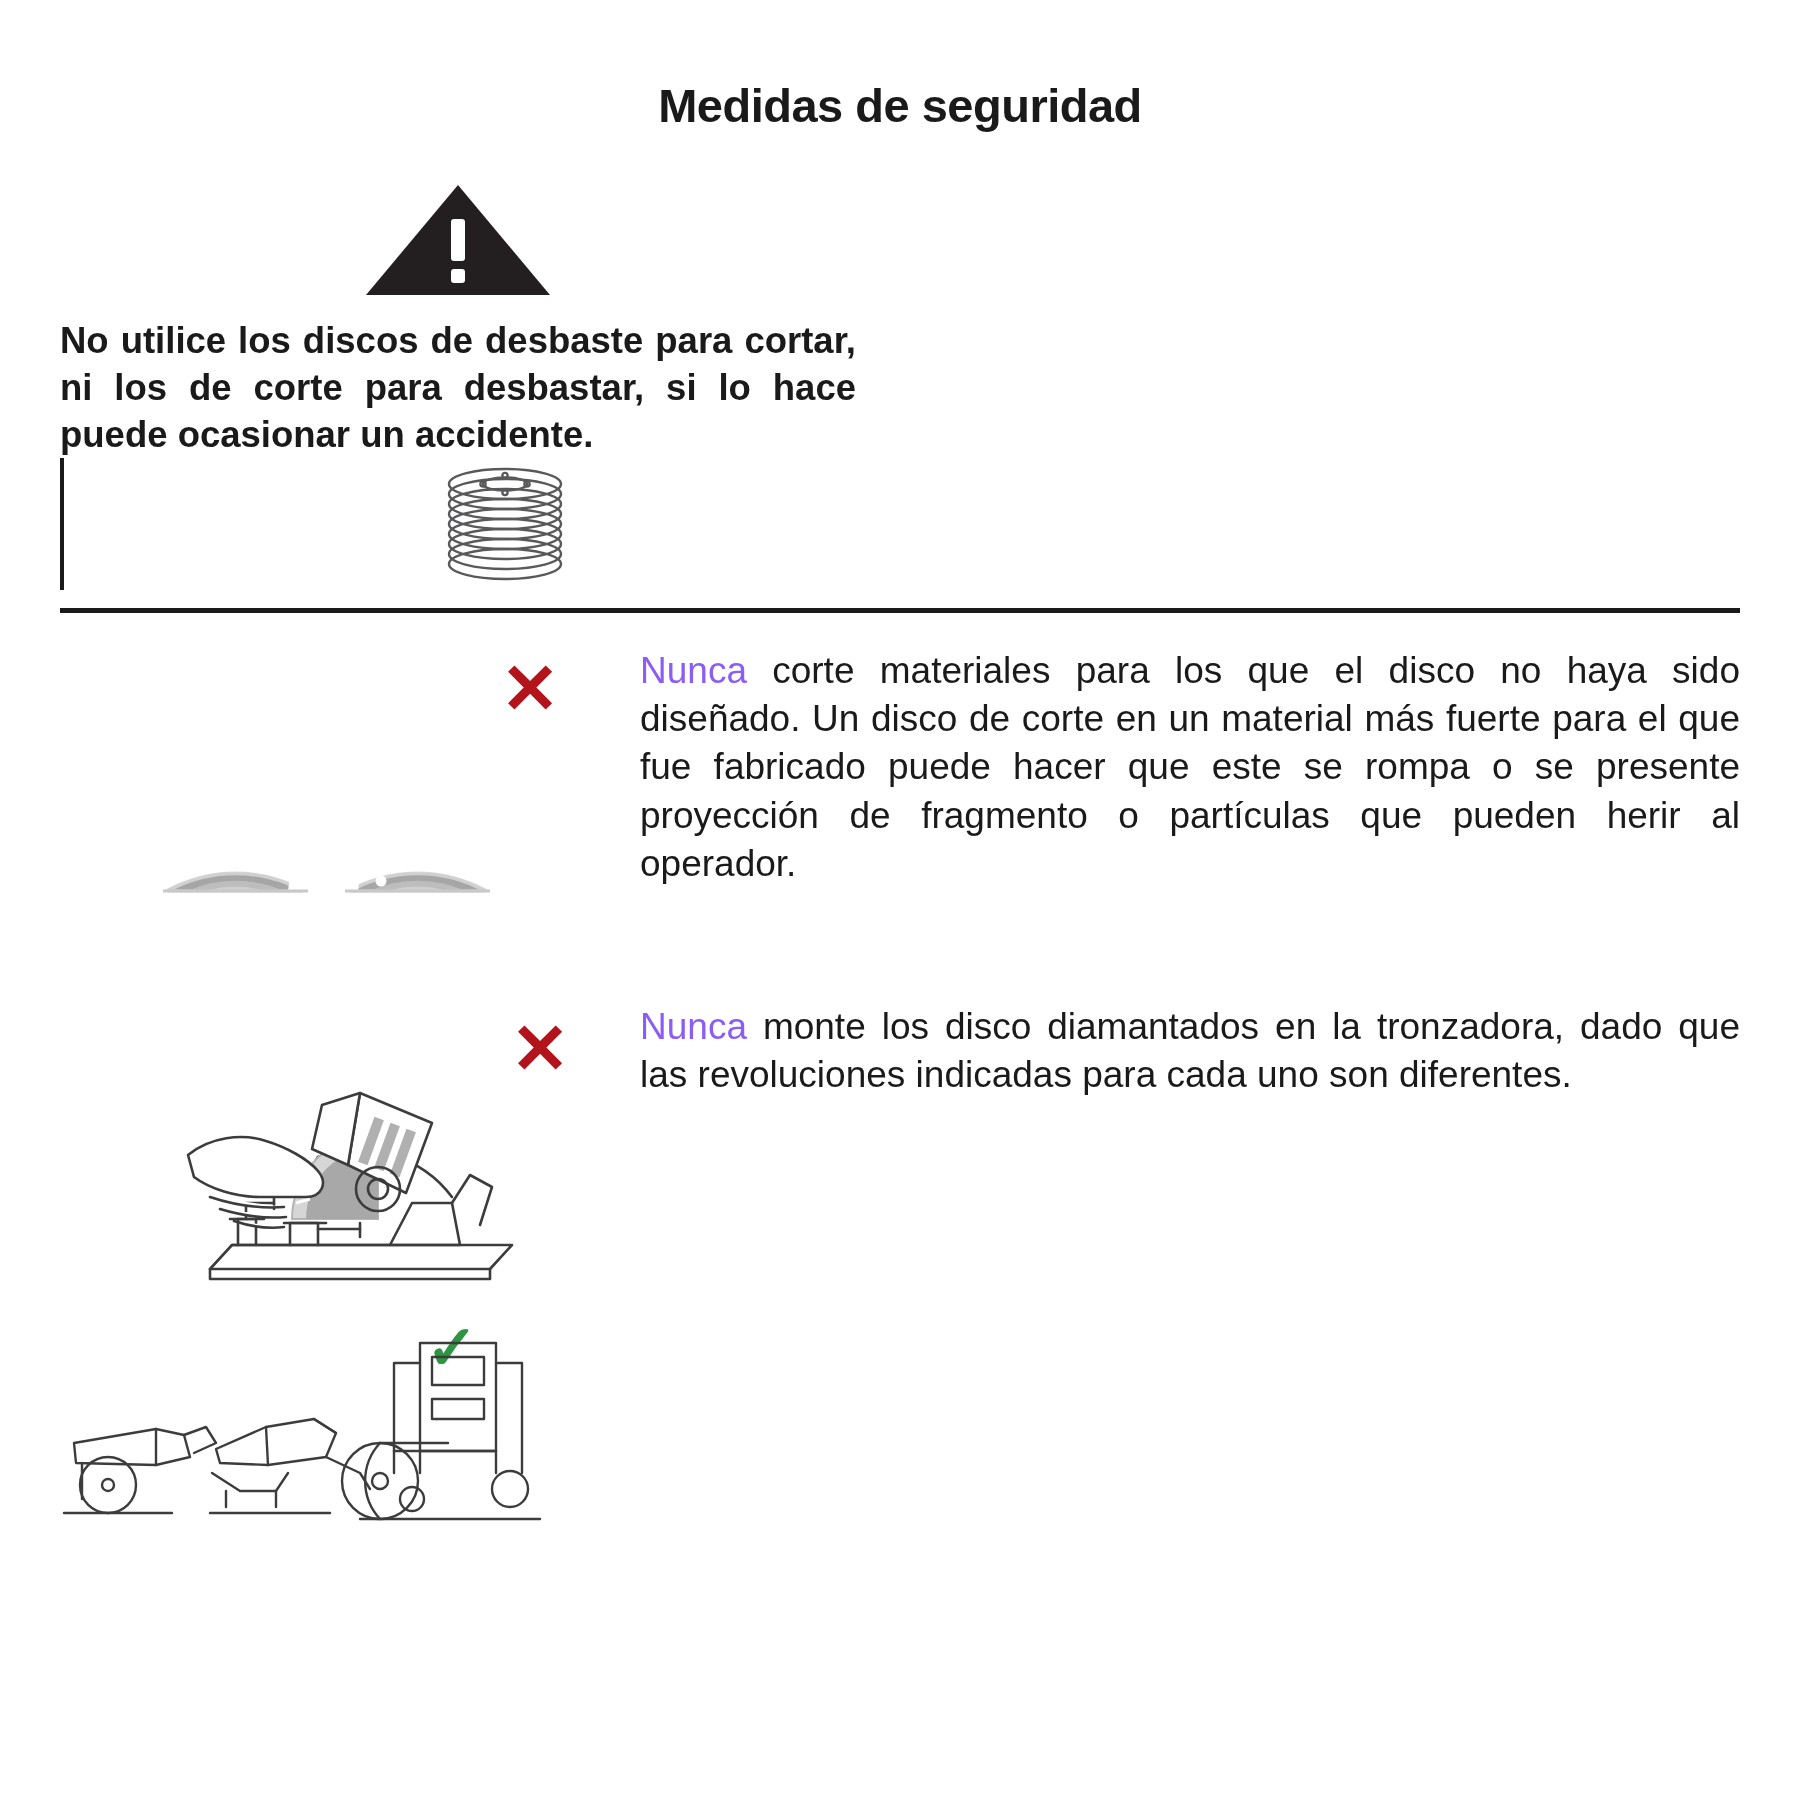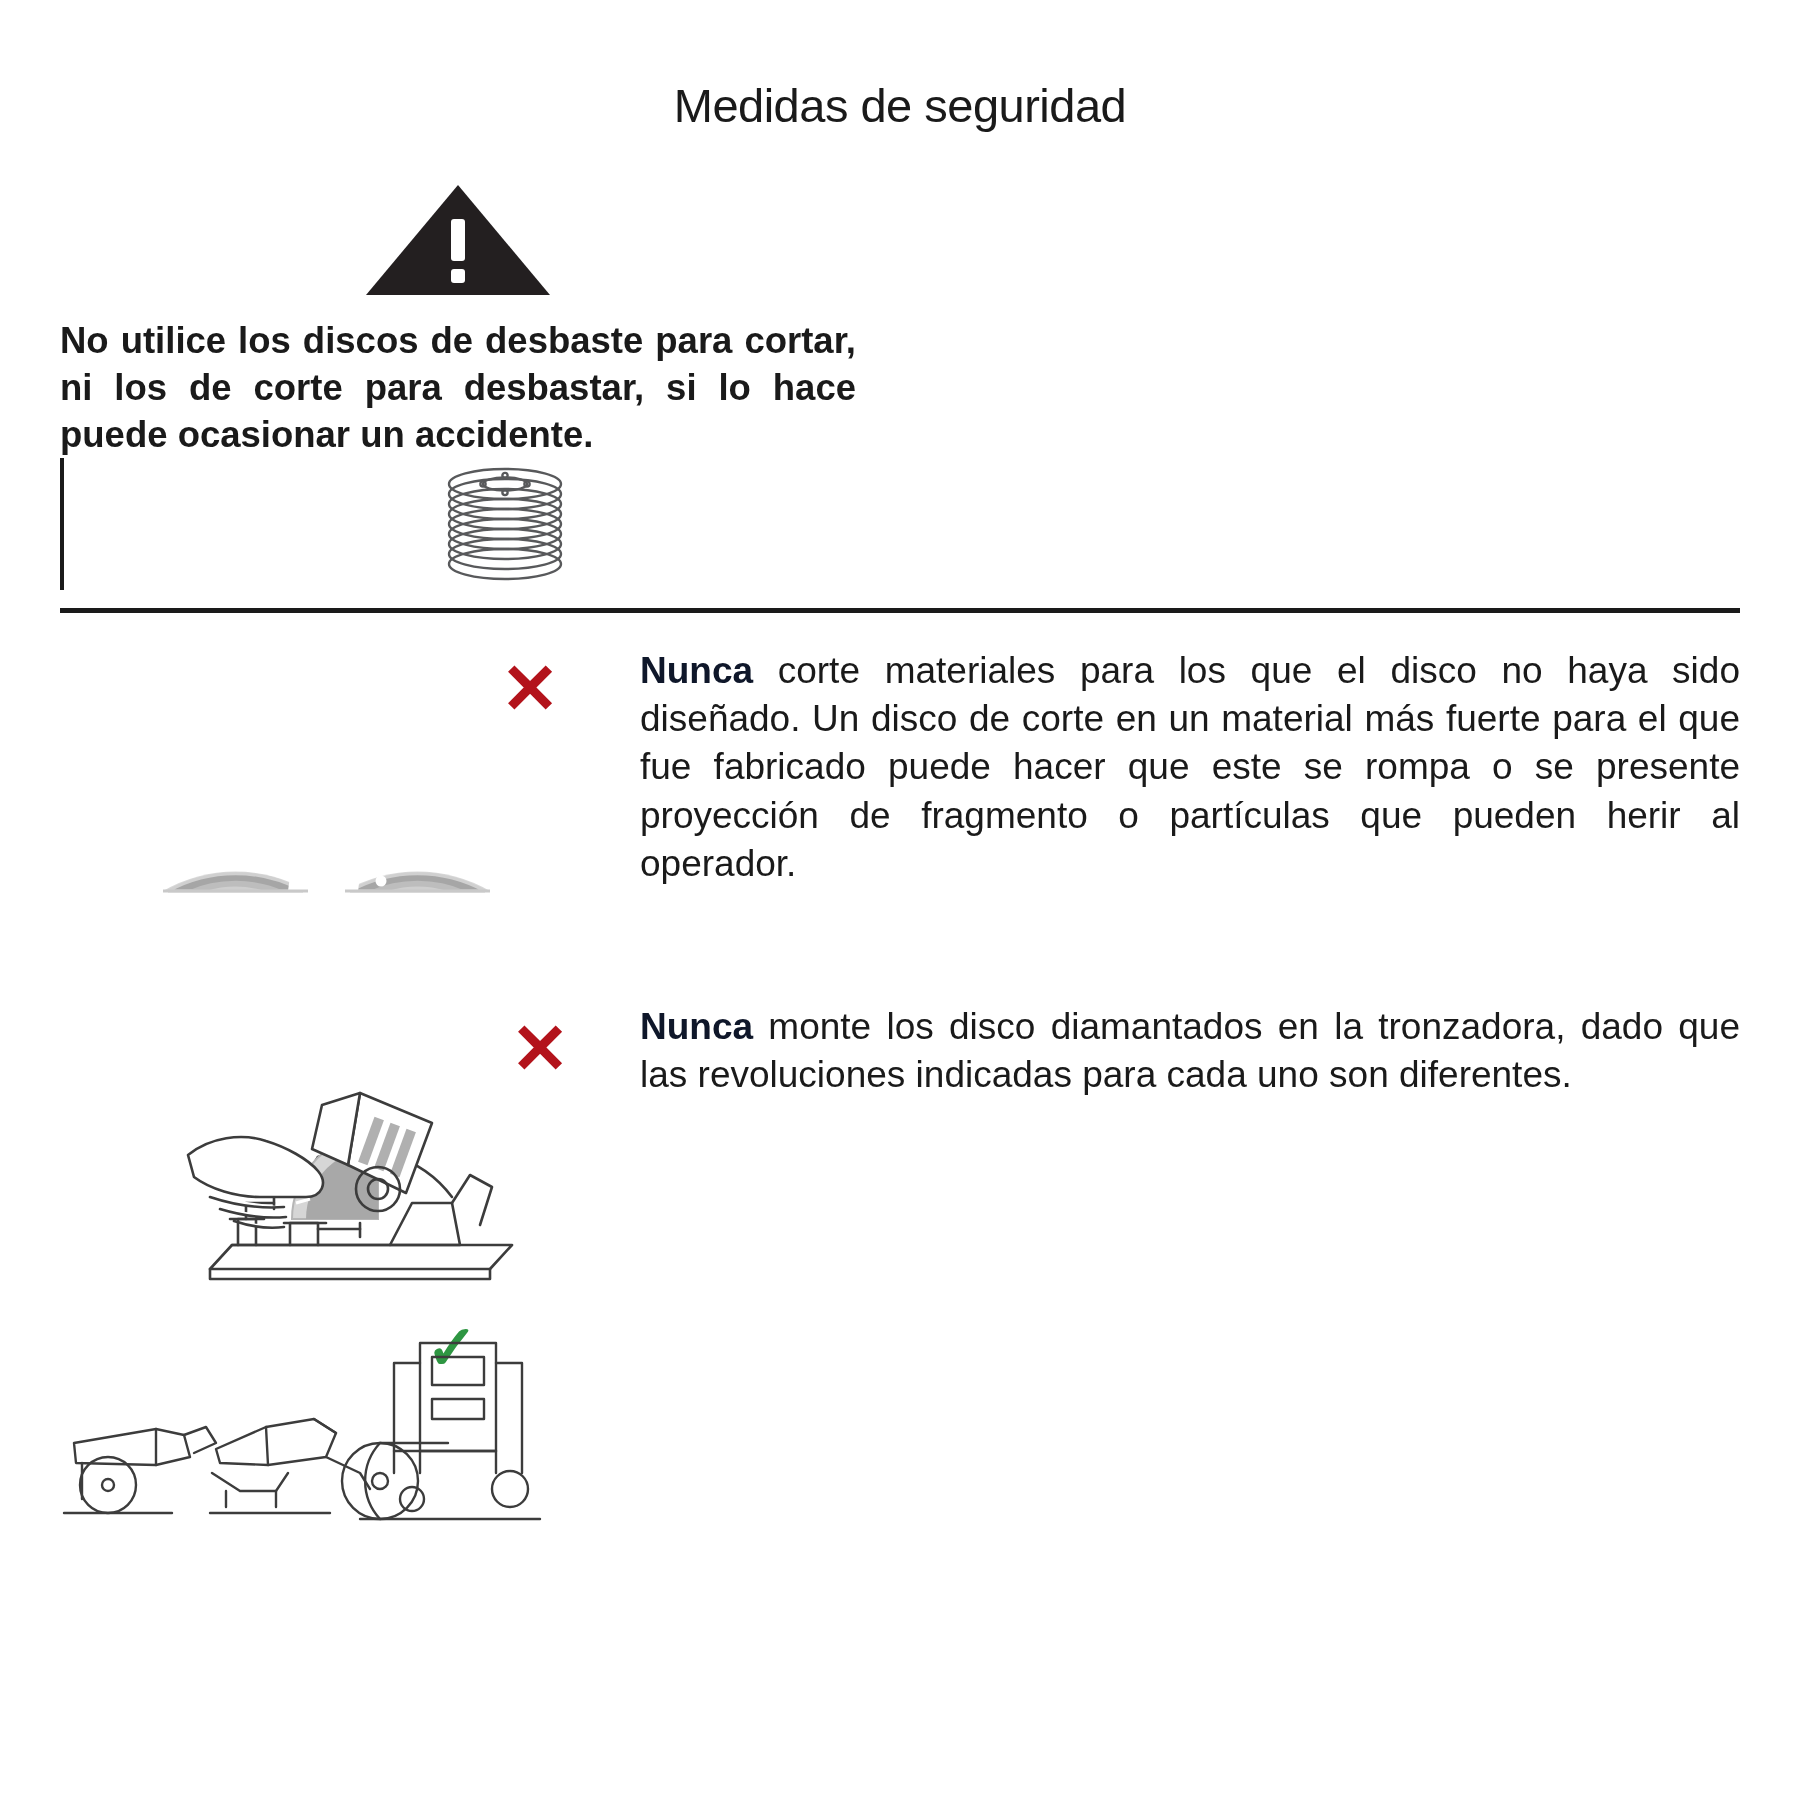--- a/index.html
+++ b/index.html
@@ -19,21 +19,21 @@
     width: 1800px;
     height: 1800px;
     box-sizing: border-box;
     padding: 0 60px;
   }
 
   
   .title {
     text-align: center;
     font-size: 47px;
-    font-weight: normal;
+    font-weight: bold;
     letter-spacing: -0.5px;
     padding-top: 82px;
     line-height: 1;
   }
 
   
   .top-block {
     display: flex;
     margin-top: 38px;
     position: relative;
@@ -85,21 +85,21 @@
     position: relative;
   }
   .mid-text {
     flex: 1;
     font-size: 37px;
     line-height: 1.30;
     text-align: justify;
     text-align-last: left;
     padding-top: 6px;
   }
-  .kw-red { color: #0f172a; font-weight: bold; }
+  .kw-red { color: #8b5cf6; font-weight: normal; }
   .kw-green { color: #2e9642; font-weight: bold; }
 
   
   .bottom-row {
     display: flex;
     align-items: center;
     margin-top: 26px;
   }
   .bottom-text {
     flex: 1;

